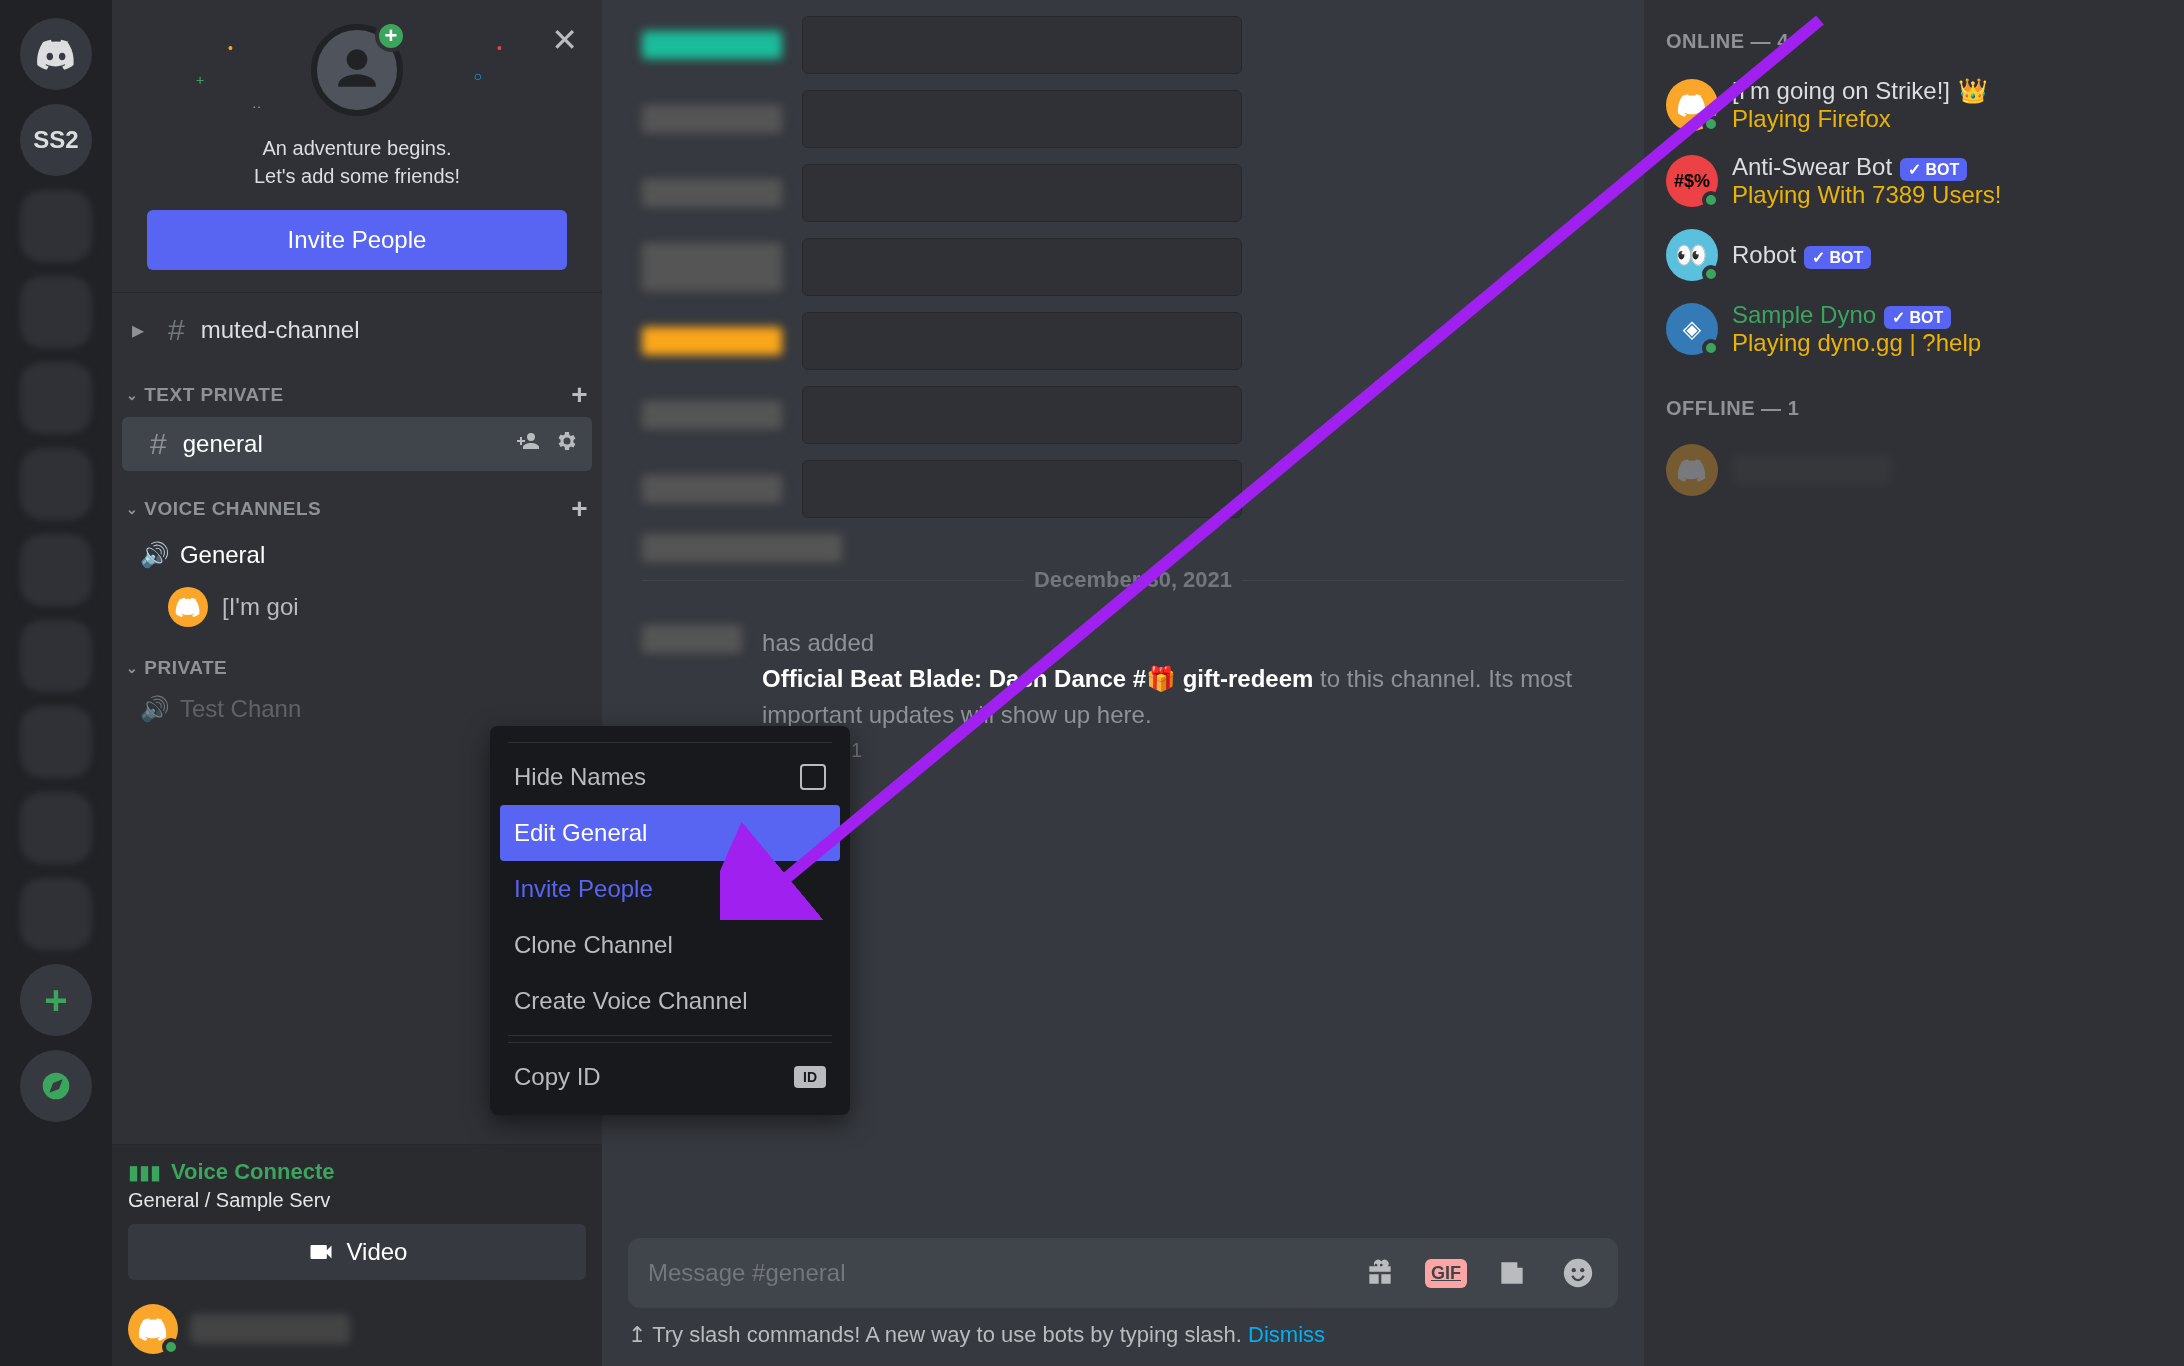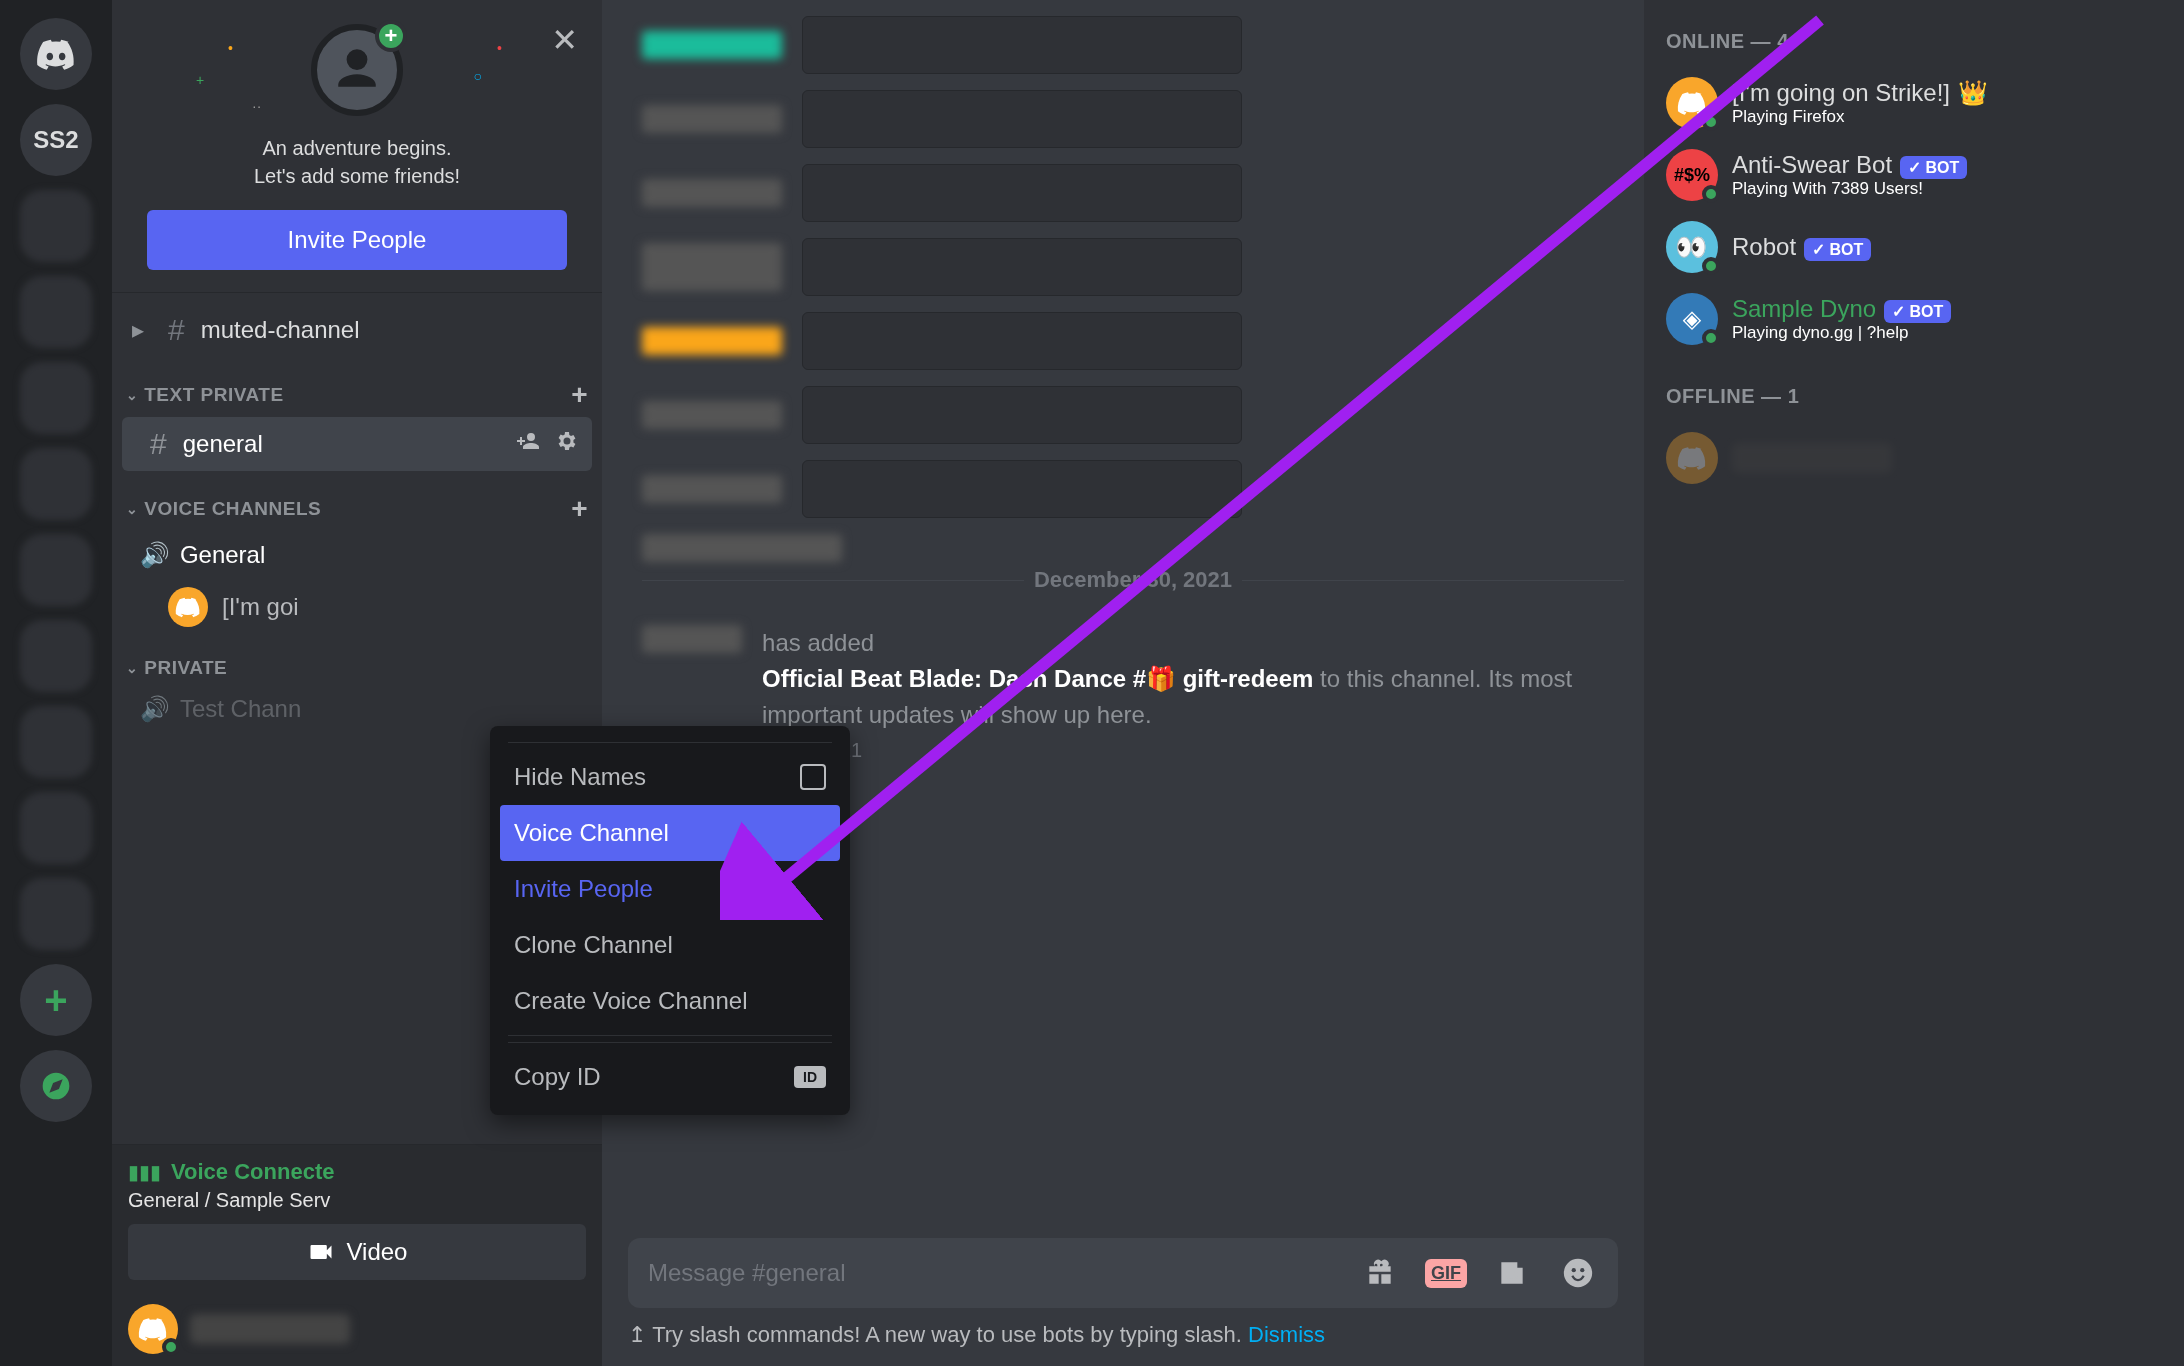--- a/index.html
+++ b/index.html
@@ -274,21 +274,21 @@
     display:flex; align-items:center; gap:14px;
     padding:10px 0;
   }
   .member-avatar {
     width:52px; height:52px; border-radius:50%;
     position:relative;
     display:flex; align-items:center; justify-content:center;
   }
   .member-avatar .status-dot { border-color:#2f3136; }
   .member-name { font-size:24px; font-weight:500; }
-  .member-sub { font-size:17px; color:#ffffff; }
+  .member-sub { font-size:24px; color:#eab308; }
   .bot-badge {
     background:#5865f2; color:#fff; font-size:16px; font-weight:700;
     border-radius:6px; padding:2px 8px; margin-left:8px;
     display:inline-flex; align-items:center; gap:4px;
   }
   .crown { color:#faa61a; margin-left:8px; font-size:24px; }
 
   
   .arrow-anno {
     position:absolute;
@@ -424,21 +424,21 @@
       <div class="user-name-blur"></div>
     </div>
   </div>
 
   <div class="context-menu">
     <div class="ctx-sep"></div>
     <div class="ctx-item">
       <span>Hide Names</span>
       <span class="ctx-check"></span>
     </div>
-    <div class="ctx-item highlight">Voice Channel</div>
+    <div class="ctx-item highlight">Edit General</div>
     <div class="ctx-item blue">Invite People</div>
     <div class="ctx-item">Clone Channel</div>
     <div class="ctx-item">Create Voice Channel</div>
     <div class="ctx-sep"></div>
     <div class="ctx-sep"></div>
     <div class="ctx-item">
       <span>Copy ID</span>
       <span class="ctx-id">ID</span>
     </div>
   </div>

